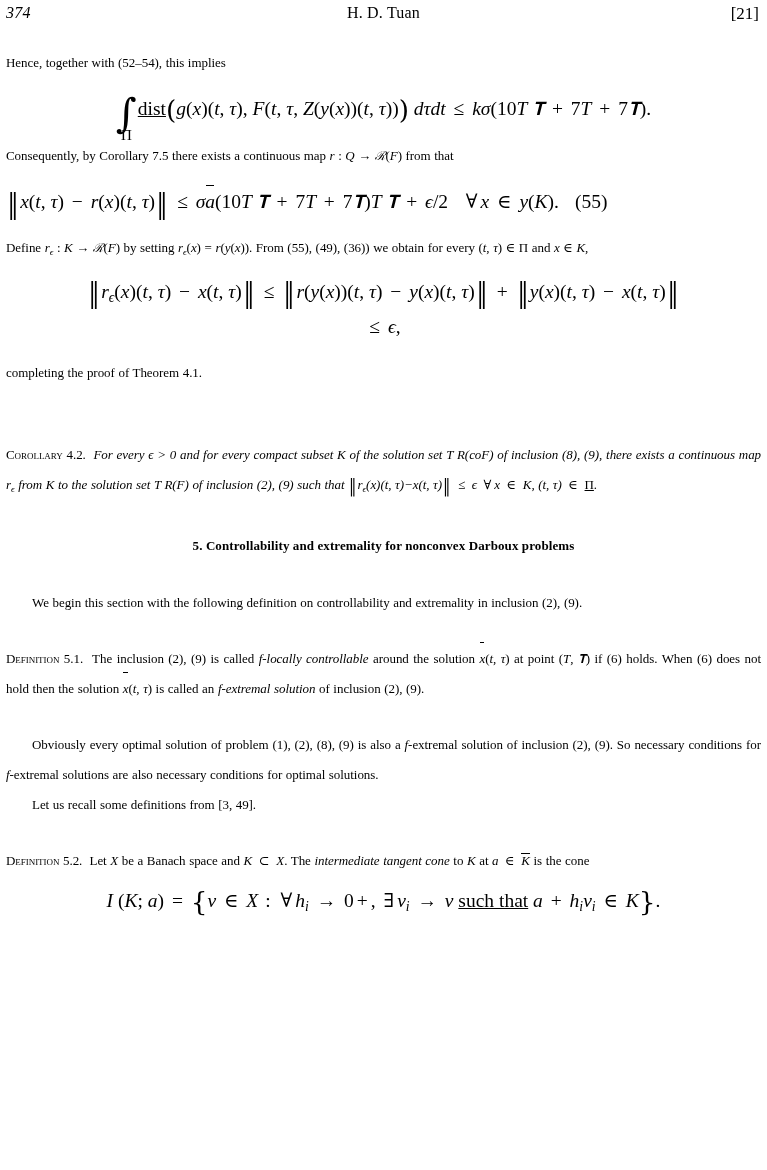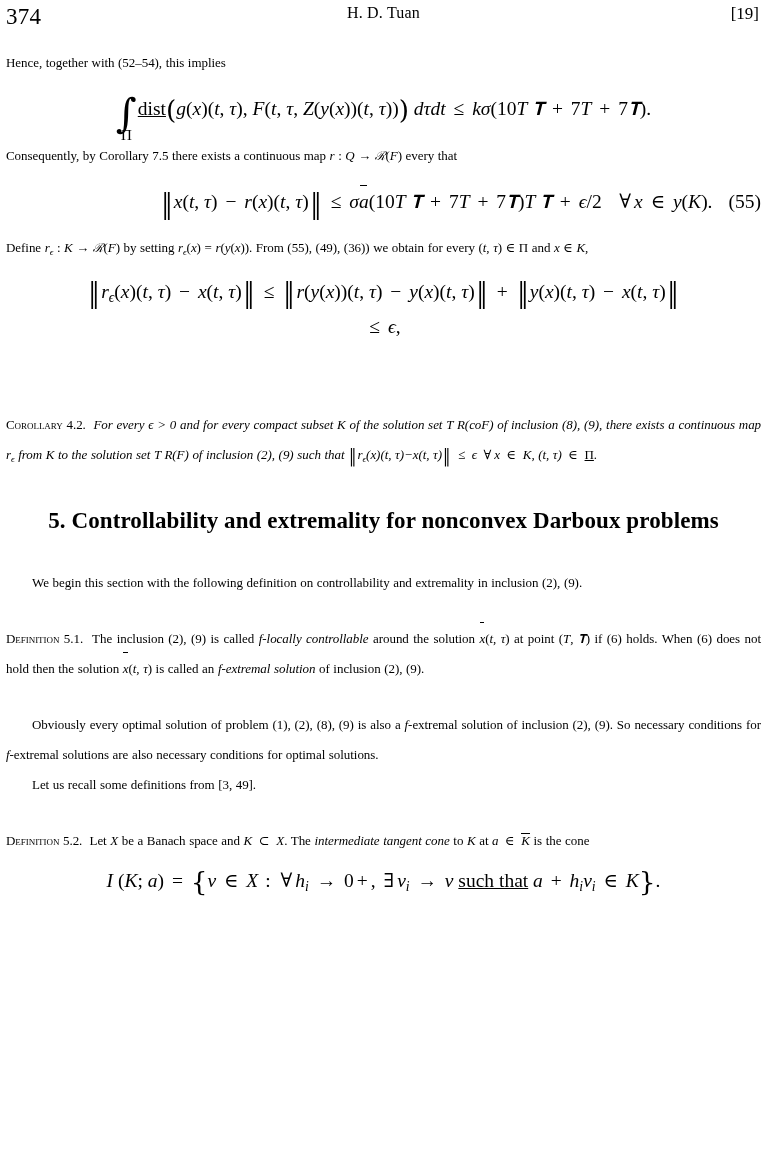--- a/index.html
+++ b/index.html
@@ -31,22 +31,23 @@
   
   .runhead {
     position: relative;
     height: 32px;
     font-size: 17px;
   }
   .runhead .folio-left {
     position: absolute;
     left: 0;
     top: 4px;
-    font-size: 23px;
+    font-size: 16px;
     letter-spacing: 0.3px;
+    font-style: italic;
   }
   .runhead .author {
     position: absolute;
     left: 0;
     right: 0;
     top: 4px;
     text-align: center;
     font-size: 16px;
     letter-spacing: 0.2px;
   }
@@ -79,21 +80,21 @@
   .display {
     font-size: 19.5px;
     line-height: 30px;
     text-align: center;
     margin: 0;
     white-space: nowrap;
   }
   .display.flushnum {
     display: block;
     position: relative;
-    text-align: right;
+    text-align: left;
   }
 
   
   .mi { font-style: italic; font-family: "Liberation Serif", serif; }
   .mup { font-style: normal; text-decoration: underline; }
   .mcal {
     font-style: italic;
     font-family: "DejaVu Serif", serif;
     font-size: 0.94em;
   }
@@ -150,21 +151,21 @@
     content: "";
     position: absolute;
     left: 7%;
     right: 16%;
     top: -0.12em;
     border-top: 1.3px solid #000;
   }
 
   
   .section-head {
-    font-size: 23px;
+    font-size: 13px;
     font-weight: bold;
     text-align: center;
     margin: 0;
     letter-spacing: 0.1px;
   }
   .scaps {
     font-variant: small-caps;
     font-style: normal;
   }
   .it { font-style: italic; }
@@ -172,39 +173,39 @@
 </style>
 </head>
 <body>
 
 <div id="page">
 <div class="content">
 
   <div class="runhead">
     <span class="folio-left">374</span>
     <span class="author">H. D. Tuan</span>
-    <span class="folio-right">[19]</span>
+    <span class="folio-right">[21]</span>
   </div>
 
   <div class="gap-md"></div>
 
   <p class="para tight">
     <span>Hence, together with (52–54), this implies</span>
   </p>
 
   <div class="gap-md"></div>
 
   <div class="display">
     <span class="intg">∫<span class="lim">Π</span></span><span class="mup">dist</span><span class="bigbrace">(</span><span class="mi">g</span>(<span class="mi">x</span>)(<span class="mi">t</span>, <span class="mi">τ</span>), <span class="mi">F</span>(<span class="mi">t</span>, <span class="mi">τ</span>, <span class="mi">Z</span>(<span class="mi">y</span>(<span class="mi">x</span>))(<span class="mi">t</span>, <span class="mi">τ</span>))<span class="bigbrace">)</span>&nbsp;<span class="mi">d</span><span class="mi">τ</span><span class="mi">d</span><span class="mi">t</span> <span class="op">≤</span> <span class="mi">k</span><span class="mi">σ</span>(10<span class="mi">T</span>&nbsp;<span class="mcal">𝐓</span> <span class="op">+</span> 7<span class="mi">T</span> <span class="op">+</span> 7<span class="mcal">𝐓</span>).
   </div>
 
   <div class="gap-md"></div>
 
   <p class="para">
-    <span>Consequently, by Corollary 7.5 there exists a continuous map </span><span class="mi">r</span><span> : </span><span class="mi">Q</span><span> → </span><span class="mcal">ℛ</span><span>(</span><span class="mi">F</span><span>) every that</span>
+    <span>Consequently, by Corollary 7.5 there exists a continuous map </span><span class="mi">r</span><span> : </span><span class="mi">Q</span><span> → </span><span class="mcal">ℛ</span><span>(</span><span class="mi">F</span><span>) from that</span>
   </p>
 
   <div class="gap-md"></div>
 
   <div class="display flushnum">
     <span class="dnorm">‖</span><span class="mi">x</span>(<span class="mi">t</span>, <span class="mi">τ</span>) <span class="op">−</span> <span class="mi">r</span>(<span class="mi">x</span>)(<span class="mi">t</span>, <span class="mi">τ</span>)<span class="dnorm">‖</span> <span class="op">≤</span> <span class="mi">σ</span><span class="mi bar-acc">a</span>(10<span class="mi">T</span>&nbsp;<span class="mcal">𝐓</span> <span class="op">+</span> 7<span class="mi">T</span> <span class="op">+</span> 7<span class="mcal">𝐓</span>)<span class="mi">T</span>&nbsp;<span class="mcal">𝐓</span> <span class="op">+</span> <span class="mi">ϵ</span>/2&nbsp;&nbsp; <span class="op">∀</span><span class="mi">x</span> <span class="op">∈</span> <span class="mi">y</span>(<span class="mi">K</span>).<span class="eqn-trailer">(55)</span>
   </div>
 
   <div class="gap-md"></div>
 
@@ -216,20 +217,23 @@
 
   <div class="display">
     <span class="dnorm">‖</span><span class="mi">r<span class="msub">ϵ</span></span>(<span class="mi">x</span>)(<span class="mi">t</span>, <span class="mi">τ</span>) <span class="op">−</span> <span class="mi">x</span>(<span class="mi">t</span>, <span class="mi">τ</span>)<span class="dnorm">‖</span> <span class="op">≤</span> <span class="dnorm">‖</span><span class="mi">r</span>(<span class="mi">y</span>(<span class="mi">x</span>))(<span class="mi">t</span>, <span class="mi">τ</span>) <span class="op">−</span> <span class="mi">y</span>(<span class="mi">x</span>)(<span class="mi">t</span>, <span class="mi">τ</span>)<span class="dnorm">‖</span> <span class="op">+</span> <span class="dnorm">‖</span><span class="mi">y</span>(<span class="mi">x</span>)(<span class="mi">t</span>, <span class="mi">τ</span>) <span class="op">−</span> <span class="mi">x</span>(<span class="mi">t</span>, <span class="mi">τ</span>)<span class="dnorm">‖</span>
   </div>
   <div class="display">
     <span class="op">≤</span> <span class="mi">ϵ</span>,
   </div>
 
   <div class="gap-md"></div>
 
+  <p class="para tight">
+    <span>completing the proof of Theorem 4.1.</span>
+  </p>
 
   <div class="gap-lg"></div>
 
 
   <div class="gap-lg"></div>
 
   <p class="para">
     <span class="scaps">Corollary 4.2.</span>&nbsp;&nbsp;<span class="it">For every <span class="mi">ϵ</span> &gt; 0 and for every compact subset <span class="mi">K</span>&nbsp;of the solution set <span class="mi">T R</span>(<span class="mi">coF</span>) of inclusion (8), (9), there exists a continuous map <span class="mi">r<span class="msub">ϵ</span></span>&nbsp;from <span class="mi">K</span> to the solution set <span class="mi">T R</span>(<span class="mi">F</span>) of inclusion (2), (9) such that <span class="dnorm">‖</span><span class="mi">r<span class="msub">ϵ</span></span>(<span class="mi">x</span>)(<span class="mi">t</span>, <span class="mi">τ</span>)−<span class="mi">x</span>(<span class="mi">t</span>, <span class="mi">τ</span>)<span class="dnorm">‖</span> <span class="op">≤</span> <span class="mi">ϵ</span> <span class="op">∀</span><span class="mi">x</span> <span class="op">∈</span> <span class="mi">K</span>, (<span class="mi">t</span>, <span class="mi">τ</span>) <span class="op">∈</span> <span class="mup">Π</span>.</span>
   </p>
 

